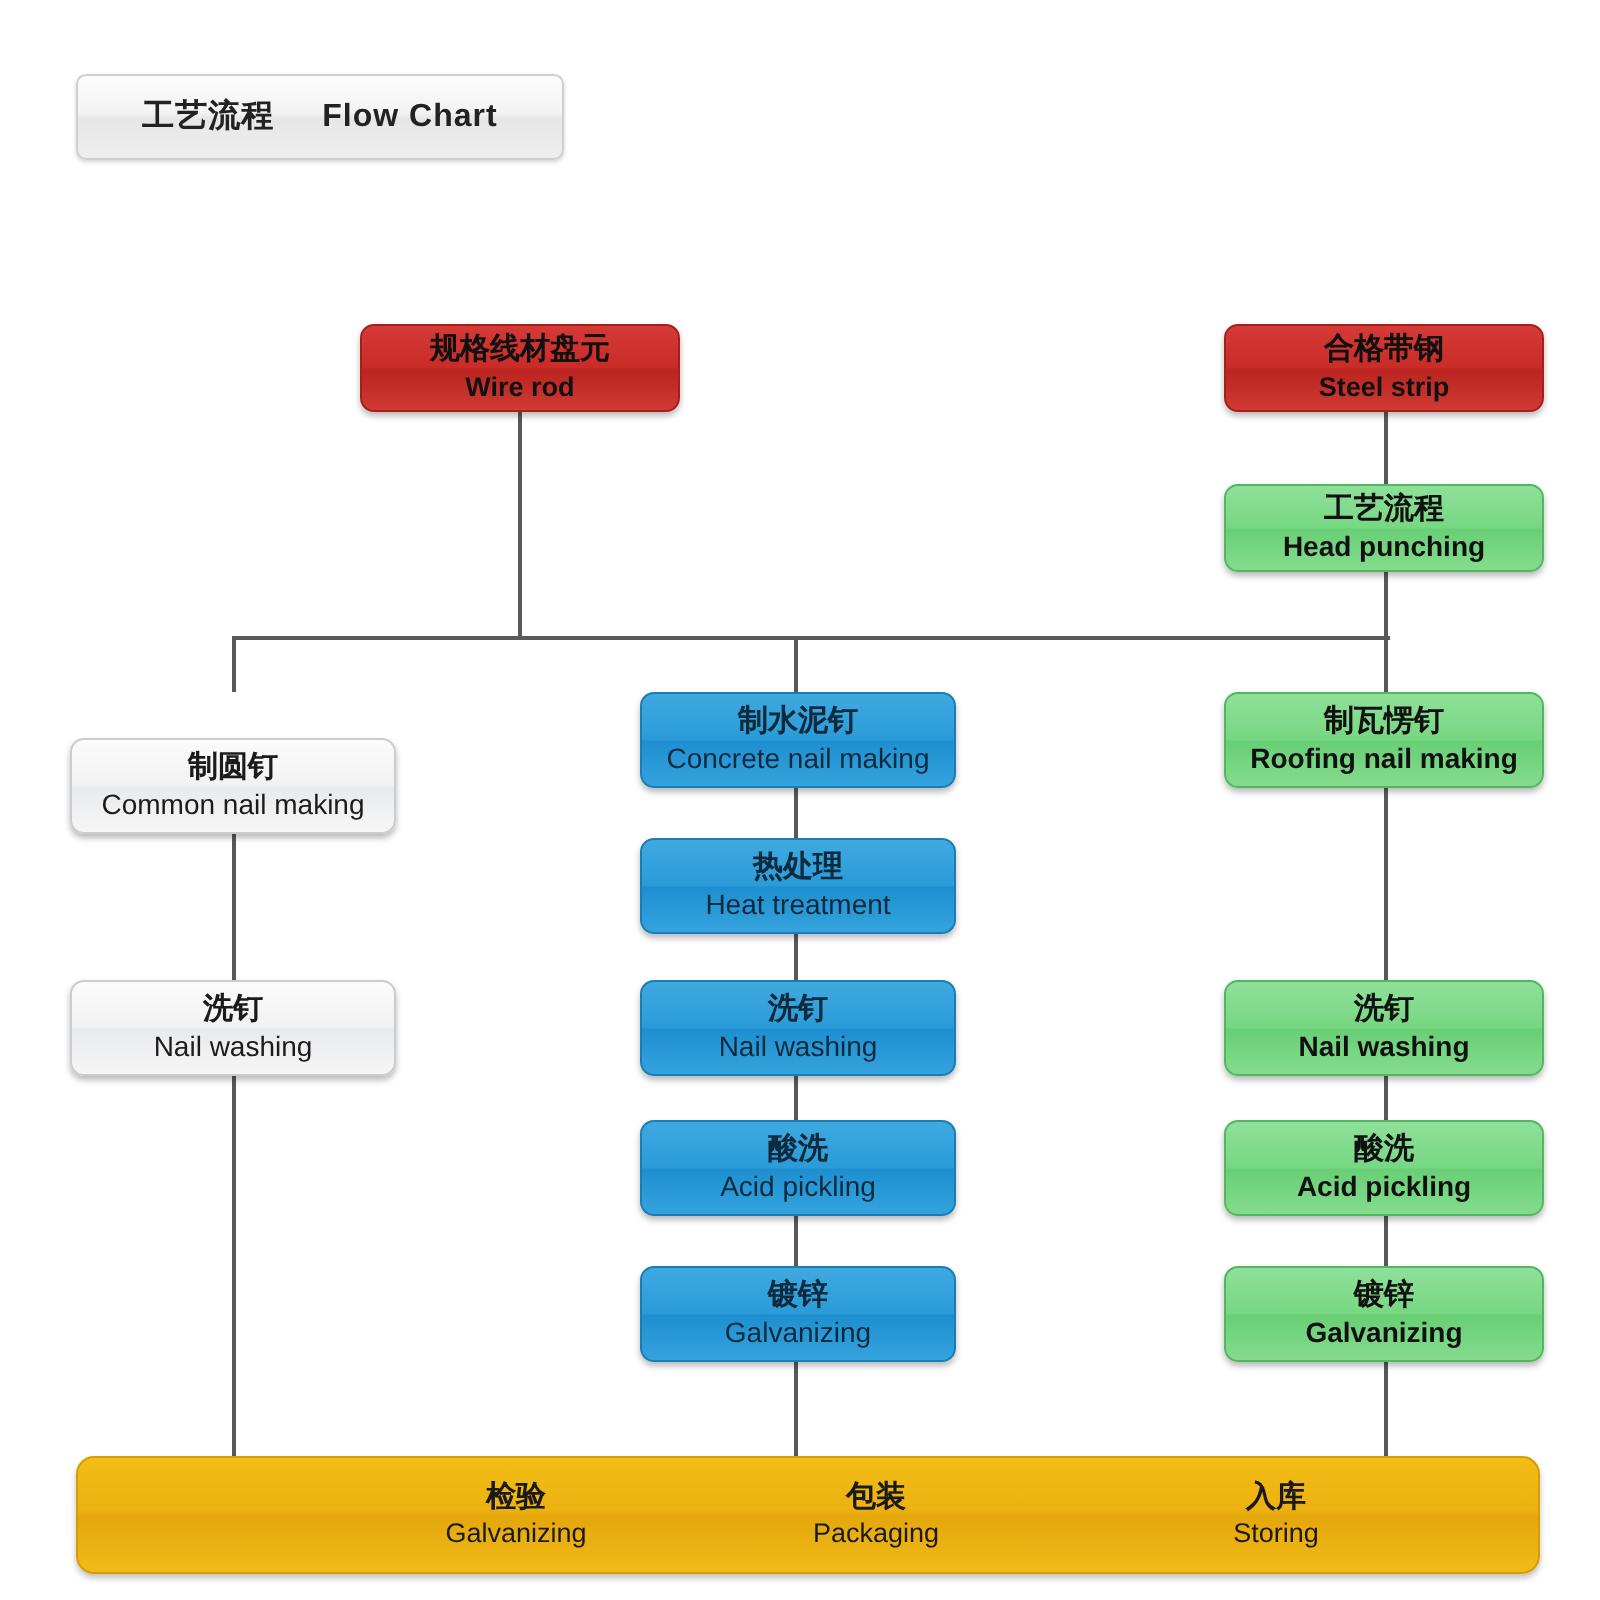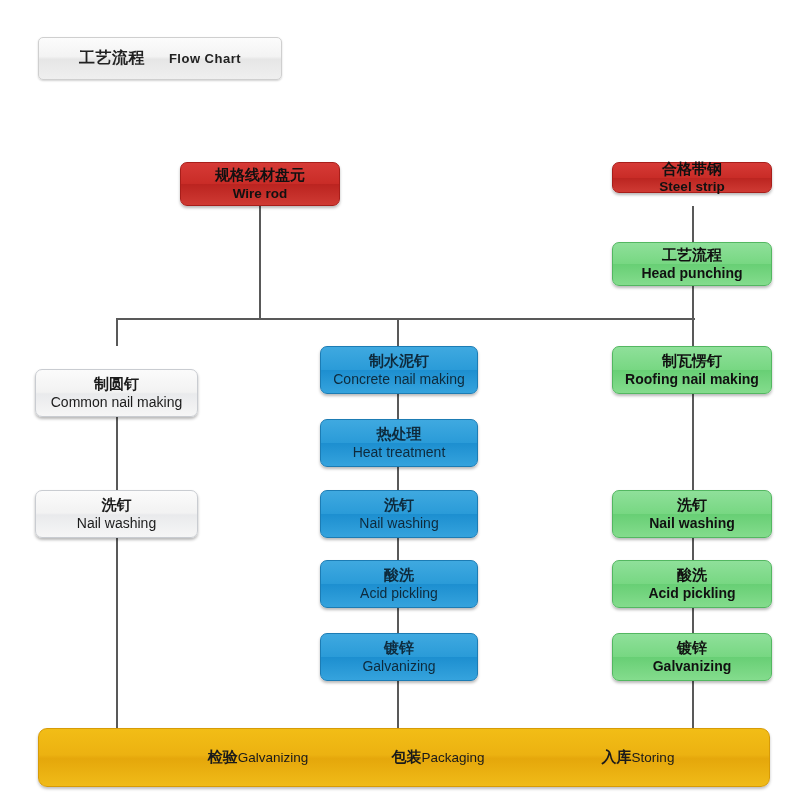--- a/index.html
+++ b/index.html
@@ -14,21 +14,21 @@
   
   .title-badge{
     position:absolute;left:38px;top:37px;width:242px;height:41px;
     border:1px solid #cfcfcf;border-radius:5px;
     background:linear-gradient(to bottom,#fcfcfc 0%,#f3f3f3 45%,#e6e6e6 52%,#efefef 100%);
     box-shadow:0 1px 2px rgba(0,0,0,.18);
     display:flex;align-items:center;justify-content:center;
     font-size:16px;font-weight:bold;color:#222;letter-spacing:.5px;
   }
   .title-badge .cn{font-size:16px;}
-  .title-badge .en{font-size:13px;margin-left:24px;}
+  .title-badge .en{font-size:16px;margin-left:24px;}
 
   
   .line{position:absolute;background:#595959;}
   .vline{width:2px;}
   .hline{height:2px;}
 
   
   .node{
     position:absolute;
     border-radius:7px;
@@ -65,21 +65,21 @@
   
   .bottom-bar{
     position:absolute;left:38px;top:728px;width:730px;height:57px;
     border-radius:9px;
     background:linear-gradient(to bottom,#f2bd16 0%,#ecb211 45%,#e5a70b 52%,#f0bb18 100%);
     border:1px solid #d79b07;
     box-shadow:0 2px 3px rgba(0,0,0,.25);
   }
   .bar-cell{
     position:absolute;top:0;height:57px;
-    display:flex;flex-direction:row;align-items:center;justify-content:center;
+    display:flex;flex-direction:column;align-items:center;justify-content:center;
     color:#1a1a1a;line-height:1.15;
   }
   .bar-cell .cn{font-size:15px;font-weight:bold;margin-bottom:2px;}
   .bar-cell .en{font-size:13.5px;font-weight:normal;}
 </style>
 </head>
 <body>
 
 <div id="stage">
 
@@ -112,21 +112,21 @@
   <div class="line vline" style="left:692px;top:394px;height:96px;"></div>
   <div class="line vline" style="left:692px;top:538px;height:22px;"></div>
   <div class="line vline" style="left:692px;top:608px;height:25px;"></div>
   <div class="line vline" style="left:692px;top:681px;height:47px;"></div>
 
   <div class="node red" style="left:180px;top:162px;width:160px;height:44px;">
     <span class="cn">规格线材盘元</span>
     <span class="en">Wire rod</span>
   </div>
 
-  <div class="node red" style="left:612px;top:162px;width:160px;height:31px;">
+  <div class="node red" style="left:612px;top:162px;width:160px;height:44px;">
     <span class="cn">合格带钢</span>
     <span class="en">Steel strip</span>
   </div>
 
   <div class="node green" style="left:612px;top:242px;width:160px;height:44px;">
     <span class="cn">工艺流程</span>
     <span class="en">Head punching</span>
   </div>
 
   <div class="node gray" style="left:35px;top:346px;width:163px;height:48px;margin-top:23px;">

